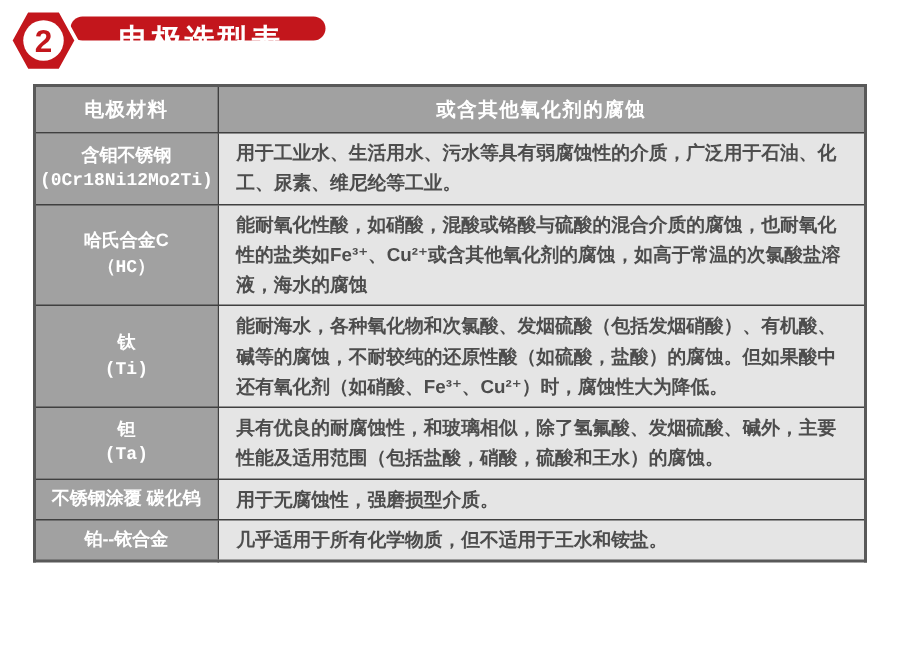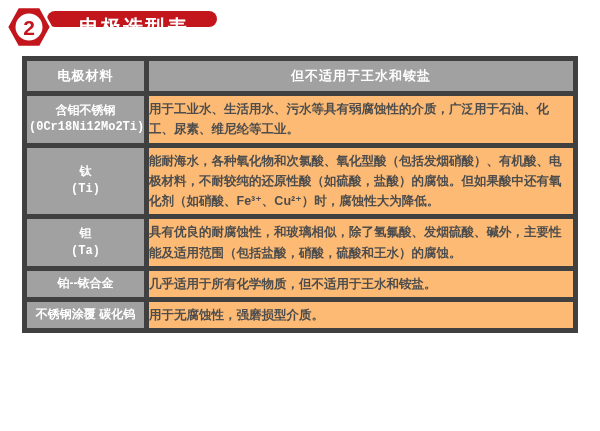--- a/index.html
+++ b/index.html
@@ -46,21 +46,21 @@
   }
   
   table.sel {
     border-collapse: collapse;
     table-layout: fixed;
     width: 556px;
     margin: 0 0 0 22px;
     border: 2px solid #595959;
   }
   table.sel th, table.sel td {
-    border: 5px solid #404040;
+    border: 1px solid #404040;
   }
   th.mat-h, th.perf-h {
     background: #a1a1a1;
     color: #ffffff;
     font-size: 13px;
     font-weight: bold;
     height: 28px;
     text-align: center;
     letter-spacing: 1px;
   }
@@ -74,23 +74,23 @@
     padding: 3px 2px;
     line-height: 1.45;
   }
   td.mat .code:empty { display: none; }
   td.mat .code { display: block; font-family: Liberation Mono, monospace; }
   td.desc {
     color: #4d4d4d;
     font-size: 12.5px;
     font-weight: 600;
     line-height: 1.62;
-    padding: 3px 0;
+    padding: 3px 12px;
     text-align: left;
-    background: #fdba74;
+    background: #e5e5e5;
   }
 </style>
 </head>
 <body>
 
 <div class="page">
 
   <div class="hdr">
     <svg class="badge" viewBox="0 0 48 48">
       <polygon points="2,24 13,4 35,4 46,24 35,44 13,44" fill="#c3161c" stroke="#ffffff" stroke-width="2.5"></polygon>
@@ -101,55 +101,62 @@
   </div>
 
   <table class="sel">
     <colgroup>
       <col style="width:122px">
       <col>
     </colgroup>
     <thead>
       <tr>
         <th class="mat-h">电极材料</th>
-        <th class="perf-h">但不适用于王水和铵盐</th>
+        <th class="perf-h">或含其他氧化剂的腐蚀</th>
       </tr>
     </thead>
     <tbody>
       <tr>
         <td class="mat">
           <span class="name">含钼不锈钢</span>
           <span class="code">(0Cr18Ni12Mo2Ti)</span>
         </td>
         <td class="desc">用于工业水、生活用水、污水等具有弱腐蚀性的介质，广泛用于石油、化工、尿素、维尼纶等工业。</td>
       </tr>
       <tr>
         <td class="mat">
+          <span class="name">哈氏合金C</span>
+          <span class="code">（HC）</span>
+        </td>
+        <td class="desc">能耐氧化性酸，如硝酸，混酸或铬酸与硫酸的混合介质的腐蚀，也耐氧化性的盐类如Fe³⁺、Cu²⁺或含其他氧化剂的腐蚀，如高于常温的次氯酸盐溶液，海水的腐蚀</td>
+      </tr>
+      <tr>
+        <td class="mat">
           <span class="name">钛</span>
           <span class="code">(Ti)</span>
         </td>
-        <td class="desc">能耐海水，各种氧化物和次氯酸、氧化型酸（包括发烟硝酸）、有机酸、电极材料，不耐较纯的还原性酸（如硫酸，盐酸）的腐蚀。但如果酸中还有氧化剂（如硝酸、Fe³⁺、Cu²⁺）时，腐蚀性大为降低。</td>
+        <td class="desc">能耐海水，各种氧化物和次氯酸、发烟硫酸（包括发烟硝酸）、有机酸、碱等的腐蚀，不耐较纯的还原性酸（如硫酸，盐酸）的腐蚀。但如果酸中还有氧化剂（如硝酸、Fe³⁺、Cu²⁺）时，腐蚀性大为降低。</td>
       </tr>
       <tr>
         <td class="mat">
           <span class="name">钽</span>
           <span class="code">(Ta)</span>
         </td>
         <td class="desc">具有优良的耐腐蚀性，和玻璃相似，除了氢氟酸、发烟硫酸、碱外，主要性能及适用范围（包括盐酸，硝酸，硫酸和王水）的腐蚀。</td>
       </tr>
       <tr>
         <td class="mat">
+          <span class="name">不锈钢涂覆 碳化钨</span>
+          
+        </td>
+        <td class="desc">用于无腐蚀性，强磨损型介质。</td>
+      </tr>
+      <tr>
+        <td class="mat">
           <span class="name">铂--铱合金</span>
           
         </td>
         <td class="desc">几乎适用于所有化学物质，但不适用于王水和铵盐。</td>
-      </tr>
-      <tr>
-        <td class="mat">
-          <span class="name">不锈钢涂覆 碳化钨</span>
-          
-        </td>
-        <td class="desc">用于无腐蚀性，强磨损型介质。</td>
       </tr>
     </tbody>
   </table>
 
 </div>
 
 </body></html>

